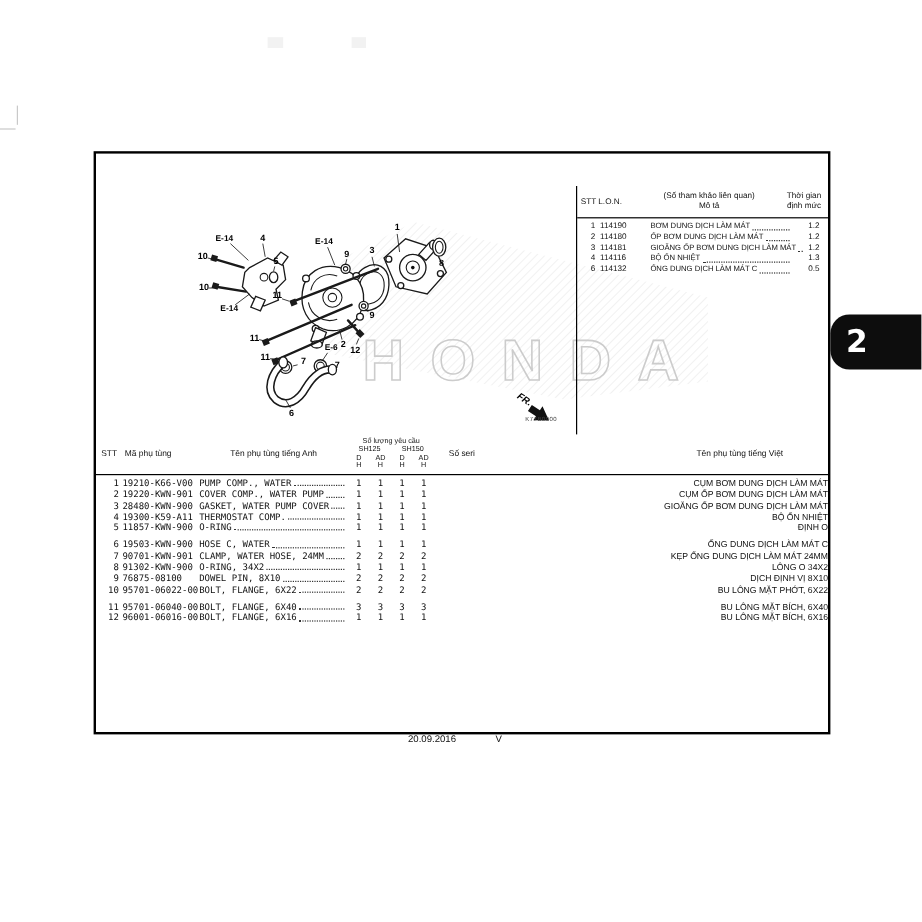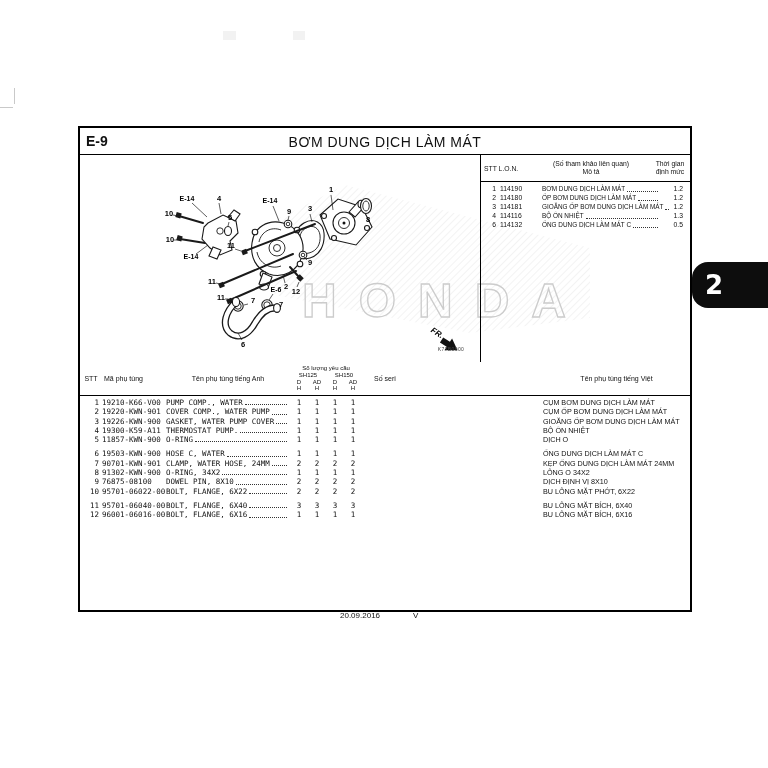--- a/index.html
+++ b/index.html
@@ -70,21 +70,21 @@
   
   .parts-body{position:absolute;left:0;right:0;top:270px;}
   .p-row{display:grid;grid-template-columns:22px 64px 124px 18px 18px 18px 18px 181px 1fr;
          height:9.3px;line-height:9.3px;font:7.5px "DejaVu Sans Mono",monospace;}
   .p-row.gap{margin-top:5px;}
   .p-stt{text-align:right;padding-right:3px;}
   .p-code{white-space:nowrap;}
   .p-name{display:flex;min-width:0;text-align:right;}
   .p-name .t{white-space:nowrap;}
   .p-qty{text-align:center;}
-  .p-vi{font:7.2px "Liberation Sans",sans-serif;white-space:nowrap;}
+  .p-vi{font:7.2px "Liberation Sans",sans-serif;white-space:nowrap;text-align:right;}
 
   
   .footer-date{position:absolute;left:340px;top:611px;font:8px "Liberation Sans",sans-serif;}
   .footer-mark{position:absolute;left:413px;top:611px;font:8px "Liberation Sans",sans-serif;}
   .page-num{position:absolute;left:778px;top:594px;font:bold 11px "Liberation Sans",sans-serif;}
 
   
   .chapter-tab{position:absolute;left:692px;top:262px;width:76px;height:46px;
                background:#0d0d0d;border-radius:16px 0 0 16px;}
   .chapter-tab span{position:absolute;left:13px;top:8px;color:#fff;
@@ -94,24 +94,20 @@
 <body>
 
 <div class="mark" style="left:14px;top:88px;width:1px;height:16px;"></div>
 <div class="mark" style="left:0;top:107px;width:13px;height:1px;"></div>
 <div class="mark-soft" style="left:223px;top:31px;width:13px;height:9px;"></div>
 <div class="mark-soft" style="left:293px;top:31px;width:12px;height:9px;"></div>
 
 <div class="main-box">
   <div class="inner">
 
-    <div class="hdr">
-      <span class="sec-code">E-9</span>
-      <span class="pg-title">BƠM DUNG DỊCH LÀM MÁT</span>
-    </div>
 
     <svg class="diagram-svg" width="606" height="207" viewBox="0 0 606 207">
       <defs>
         <pattern id="hatch" width="5" height="5" patternUnits="userSpaceOnUse" patternTransform="rotate(45)">
           <line x1="0" y1="0" x2="0" y2="5" stroke="#b5b5b5" stroke-width="0.8"></line>
         </pattern>
       </defs>
 
       <polygon points="170,78 265,30 510,93 510,163 390,178 195,140" fill="url(#hatch)" opacity="0.4"></polygon>
 
@@ -342,37 +338,37 @@
           </span>
           <span class="p-qty">1</span>
           <span class="p-qty">1</span>
           <span class="p-qty">1</span>
           <span class="p-qty">1</span>
           <span class="p-seri"></span>
           <span class="p-vi">CỤM ỐP BƠM DUNG DỊCH LÀM MÁT</span>
         </div>
         <div class="p-row">
           <span class="p-stt">3</span>
-          <span class="p-code">19226-KWN-900</span>
+          <span class="p-code">28480-KWN-900</span>
           <span class="p-name">
             <span class="t">GASKET, WATER PUMP COVER</span>
             <span class="leader"></span>
           </span>
           <span class="p-qty">1</span>
           <span class="p-qty">1</span>
           <span class="p-qty">1</span>
           <span class="p-qty">1</span>
           <span class="p-seri"></span>
           <span class="p-vi">GIOĂNG ỐP BƠM DUNG DỊCH LÀM MÁT</span>
         </div>
         <div class="p-row">
           <span class="p-stt">4</span>
           <span class="p-code">19300-K59-A11</span>
           <span class="p-name">
-            <span class="t">THERMOSTAT PUMP.</span>
+            <span class="t">THERMOSTAT COMP.</span>
             <span class="leader"></span>
           </span>
           <span class="p-qty">1</span>
           <span class="p-qty">1</span>
           <span class="p-qty">1</span>
           <span class="p-qty">1</span>
           <span class="p-seri"></span>
           <span class="p-vi">BỘ ỔN NHIỆT</span>
         </div>
         <div class="p-row">
@@ -380,21 +376,21 @@
           <span class="p-code">11857-KWN-900</span>
           <span class="p-name">
             <span class="t">O-RING</span>
             <span class="leader"></span>
           </span>
           <span class="p-qty">1</span>
           <span class="p-qty">1</span>
           <span class="p-qty">1</span>
           <span class="p-qty">1</span>
           <span class="p-seri"></span>
-          <span class="p-vi">DỊCH O</span>
+          <span class="p-vi">ĐỊNH O</span>
         </div>
         <div class="p-row gap">
           <span class="p-stt">6</span>
           <span class="p-code">19503-KWN-900</span>
           <span class="p-name">
             <span class="t">HOSE C, WATER</span>
             <span class="leader"></span>
           </span>
           <span class="p-qty">1</span>
           <span class="p-qty">1</span>

